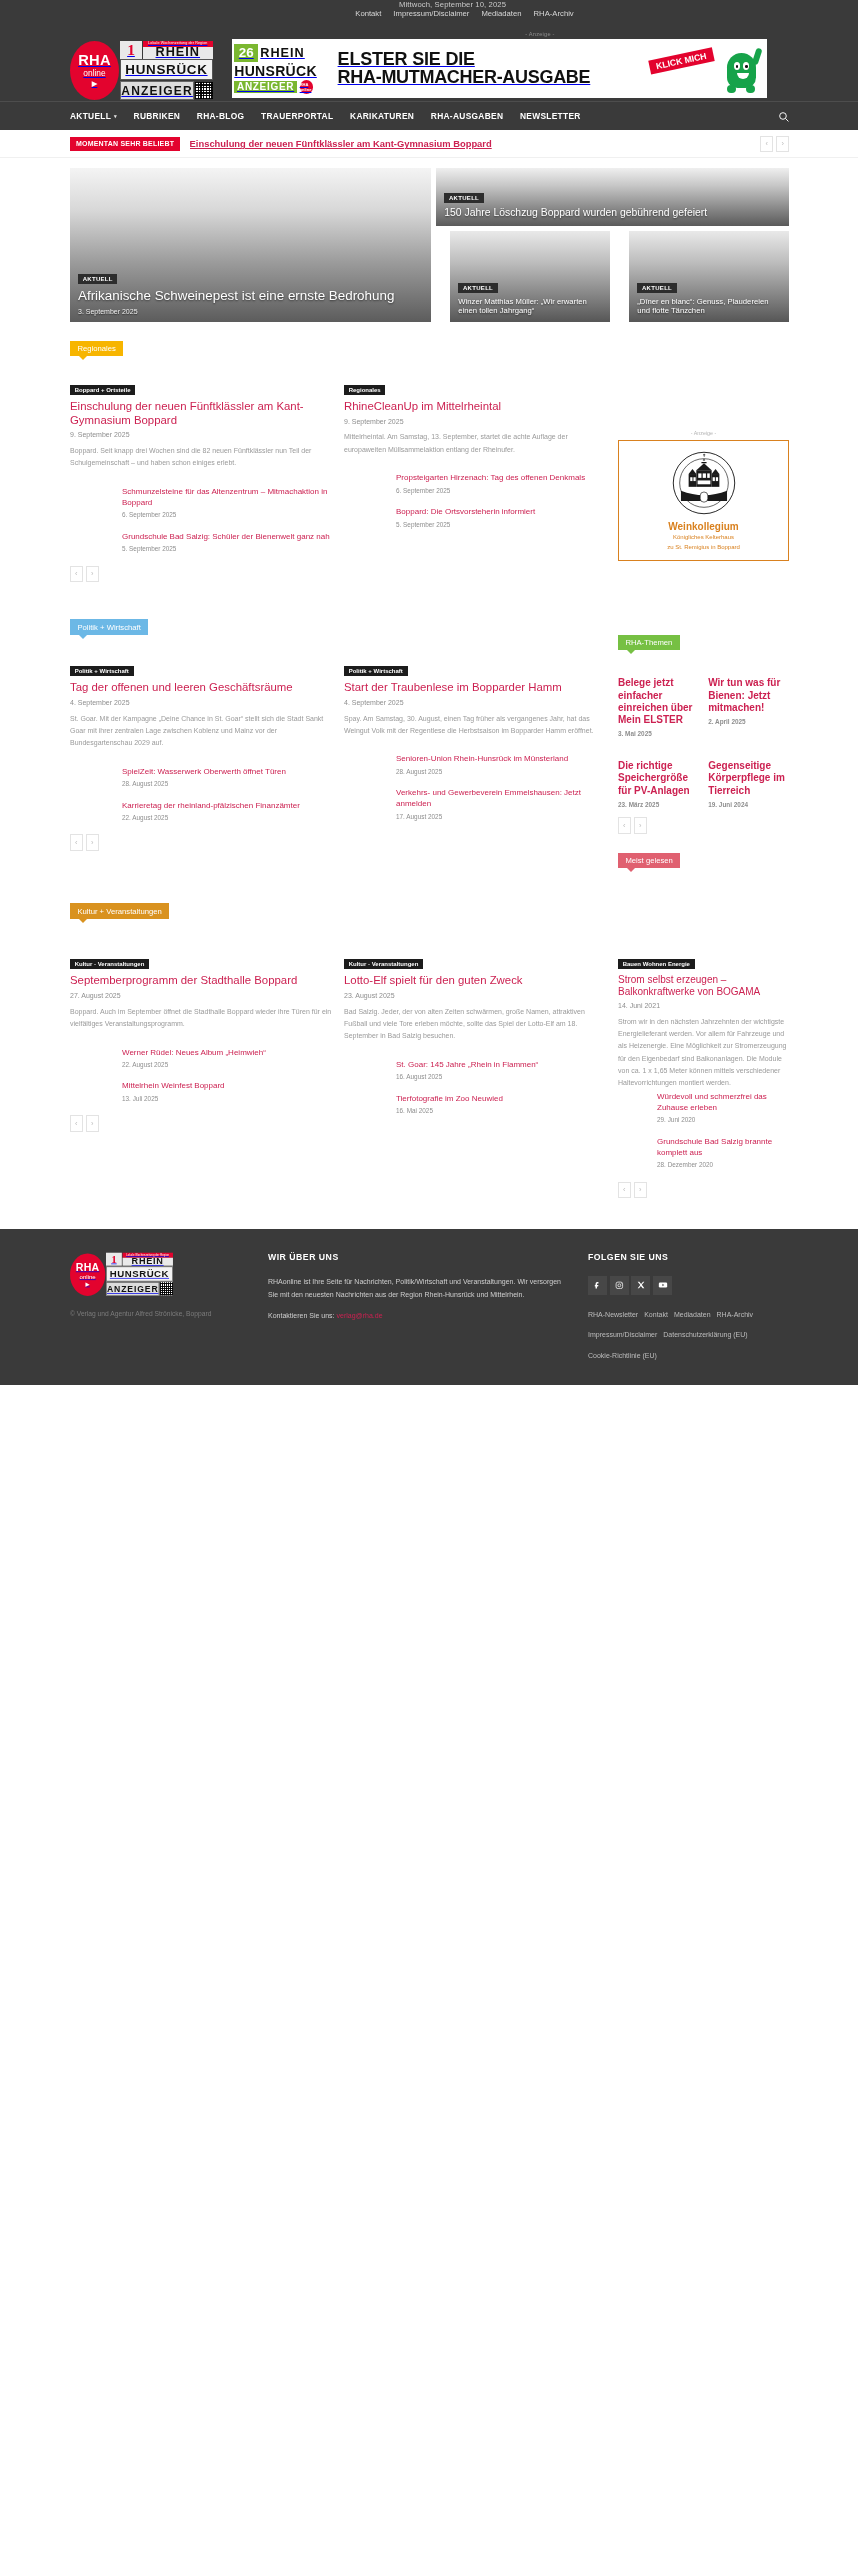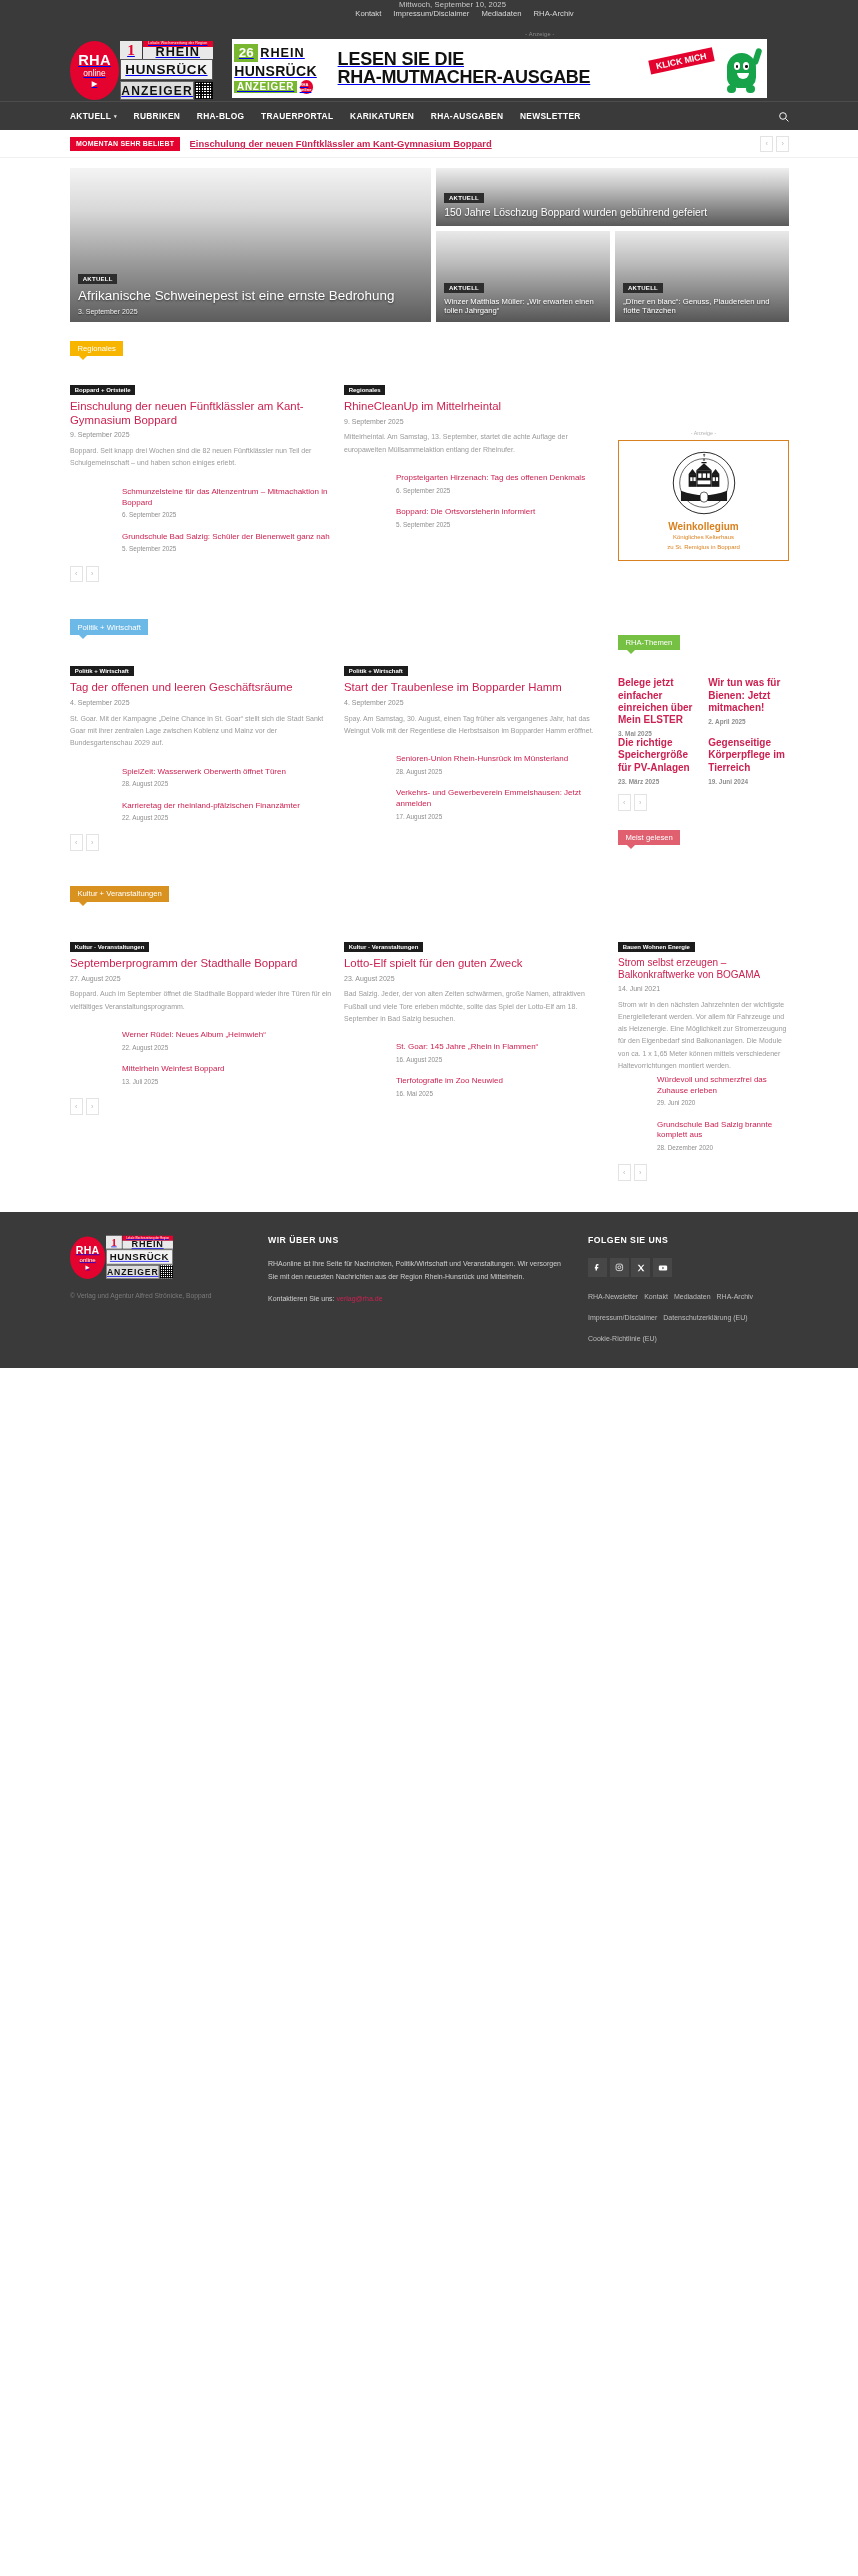--- a/index.html
+++ b/index.html
@@ -193,20 +193,21 @@
   }
   .hero-side { flex: 1; display: flex; flex-direction: column; gap: 5.3px; }
   .hero-top {
     height: 58px; position: relative; overflow: hidden;
     background: linear-gradient(180deg,#efefef 0%,#c7c7c7 30%,#888 70%,#5a5a5a 100%);
   }
   .hero-bottom-row { display: flex; gap: 5.3px; flex: 1; }
   .hero-small {
     flex: 1; position: relative; overflow: hidden;
     background: linear-gradient(180deg,#e9e9e9 0%,#bcbcbc 35%,#7e7e7e 75%,#565656 100%);
+    margin-left: 14px;
   }
   .cap { position: absolute; left: 8px; right: 8px; bottom: 6.7px; }
   .cap-badge {
     display: inline-block; background: #2d2d2d; color: #fff; font-size: 6px;
     font-weight: bold; letter-spacing: 0.3px; padding: 2px 4.7px; margin-bottom: 4px;
   }
   .cap-title {
     color: #fff; font-weight: 400; text-shadow: 0 0.7px 2px rgba(0,0,0,.55);
     line-height: 1.18;
   }
@@ -333,21 +334,21 @@
             <span class="ad-26">26</span>
             <span class="ad-rhein">RHEIN</span>
           </div>
           <div class="ad-huns">HUNSRÜCK</div>
           <div class="ad-l3">
             <span class="ad-anz">ANZEIGER</span>
             <span class="ad-rnd">RHA online</span>
           </div>
         </div>
         <div class="ad-mid">
-          <div class="ad-line1">LESEN SIE DIE</div>
+          <div class="ad-line1">ELSTER SIE DIE</div>
           <div class="ad-line2">RHA-MUTMACHER-AUSGABE</div>
           <div class="ad-klick">KLICK MICH</div>
         </div>
         <div class="ad-mascot">
           <span class="armR"></span>
             <span class="body"></span>
           <span class="eyeL"></span>
             <span class="eyeR"></span>
           <span class="pupL"></span>
             <span class="pupR"></span>
@@ -567,21 +568,21 @@
       <div class="side-pair" style="margin-top:27px">
         <div class="sp">
           <a href="#" class="sp-title" style="display:block;text-decoration:none">Belege jetzt einfacher einreichen über Mein ELSTER</a>
           <div class="sp-date">3. Mai 2025</div>
         </div>
         <div class="sp">
           <a href="#" class="sp-title" style="display:block;text-decoration:none">Wir tun was für Bienen: Jetzt mitmachen!</a>
           <div class="sp-date">2. April 2025</div>
         </div>
       </div>
-      <div class="side-pair" style="">
+      <div class="side-pair" style="margin-top:23px">
         <div class="sp">
           <a href="#" class="sp-title" style="display:block;text-decoration:none">Die richtige Speichergröße für PV-Anlagen</a>
           <div class="sp-date">23. März 2025</div>
         </div>
         <div class="sp">
           <a href="#" class="sp-title" style="display:block;text-decoration:none">Gegenseitige Körperpflege im Tierreich</a>
           <div class="sp-date">19. Juni 2024</div>
         </div>
       </div>
       <div class="pager">

